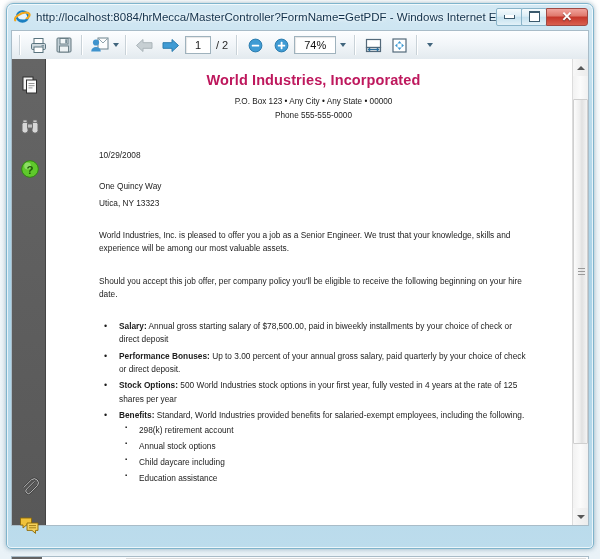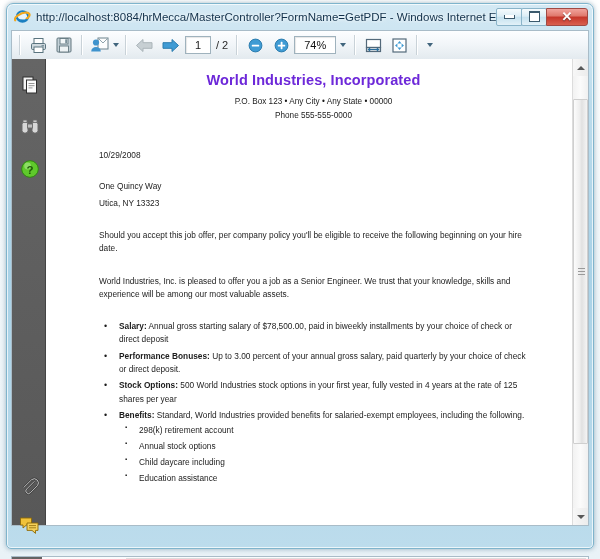--- a/index.html
+++ b/index.html
@@ -142,21 +142,21 @@
   .page {
     position: absolute; left: 0; top: 0;
     width: 527px; height: 467px;
     background: #ffffff;
     padding: 10px 26px 0 34px;
     box-sizing: border-box;
     font-size: 8.3px; color: #1c1c1c;
     line-height: 1.55;
   }
   .letterhead { text-align: center; }
-  .lh-title { font-size: 14.5px; font-weight: bold; color: #6d28d9; letter-spacing: .1px; margin: 0 0 5px; }
+  .lh-title { font-size: 14.5px; font-weight: bold; color: #be185d; letter-spacing: .1px; margin: 0 0 5px; }
   .lh-line { font-size: 8.2px; color: #1c1c1c; margin: 0 0 1px; }
   .doc-date { margin: 26px 0 0 19px; font-size: 8.3px; }
   .addr { margin: 18px 0 0 19px; font-size: 8.3px; }
   .addr div { margin-bottom: 4.5px; }
   .salute { margin: 14px 0 0 19px; font-size: 8.3px; }
   .para { margin: 19px 19px 0 19px; font-size: 8.3px; line-height: 1.62; text-align: left; }
   .bullets { margin: 18px 19px 0 19px; padding: 0; list-style: none; }
   .bullets > li {
     position: relative; padding-left: 20px; margin-bottom: 3px;
     font-size: 8.3px; line-height: 1.62;
@@ -412,22 +412,22 @@
           </div>
 
           <div class="doc-date">10/29/2008</div>
 
           <div class="addr">
             <div>One Quincy Way</div>
             <div>Utica, NY 13323</div>
           </div>
 
 
+          <div class="para">World Industries, Inc. is pleased to offer you a job as a Senior Engineer. We trust that your knowledge, skills and experience will be among our most valuable assets.</div>
           <div class="para">Should you accept this job offer, per company policy you'll be eligible to receive the following beginning on your hire date.</div>
-          <div class="para">World Industries, Inc. is pleased to offer you a job as a Senior Engineer. We trust that your knowledge, skills and experience will be among our most valuable assets.</div>
 
           <ul class="bullets">
             <li>
               <b>Salary:</b><span> Annual gross starting salary of $78,500.00, paid in biweekly installments by your choice of check or direct deposit</span>
             </li>
             <li>
               <b>Performance Bonuses:</b><span> Up to 3.00 percent of your annual gross salary, paid quarterly by your choice of check or direct deposit.</span>
             </li>
             <li>
               <b>Stock Options:</b><span> 500 World Industries stock options in your first year, fully vested in 4 years at the rate of 125 shares per year</span>

